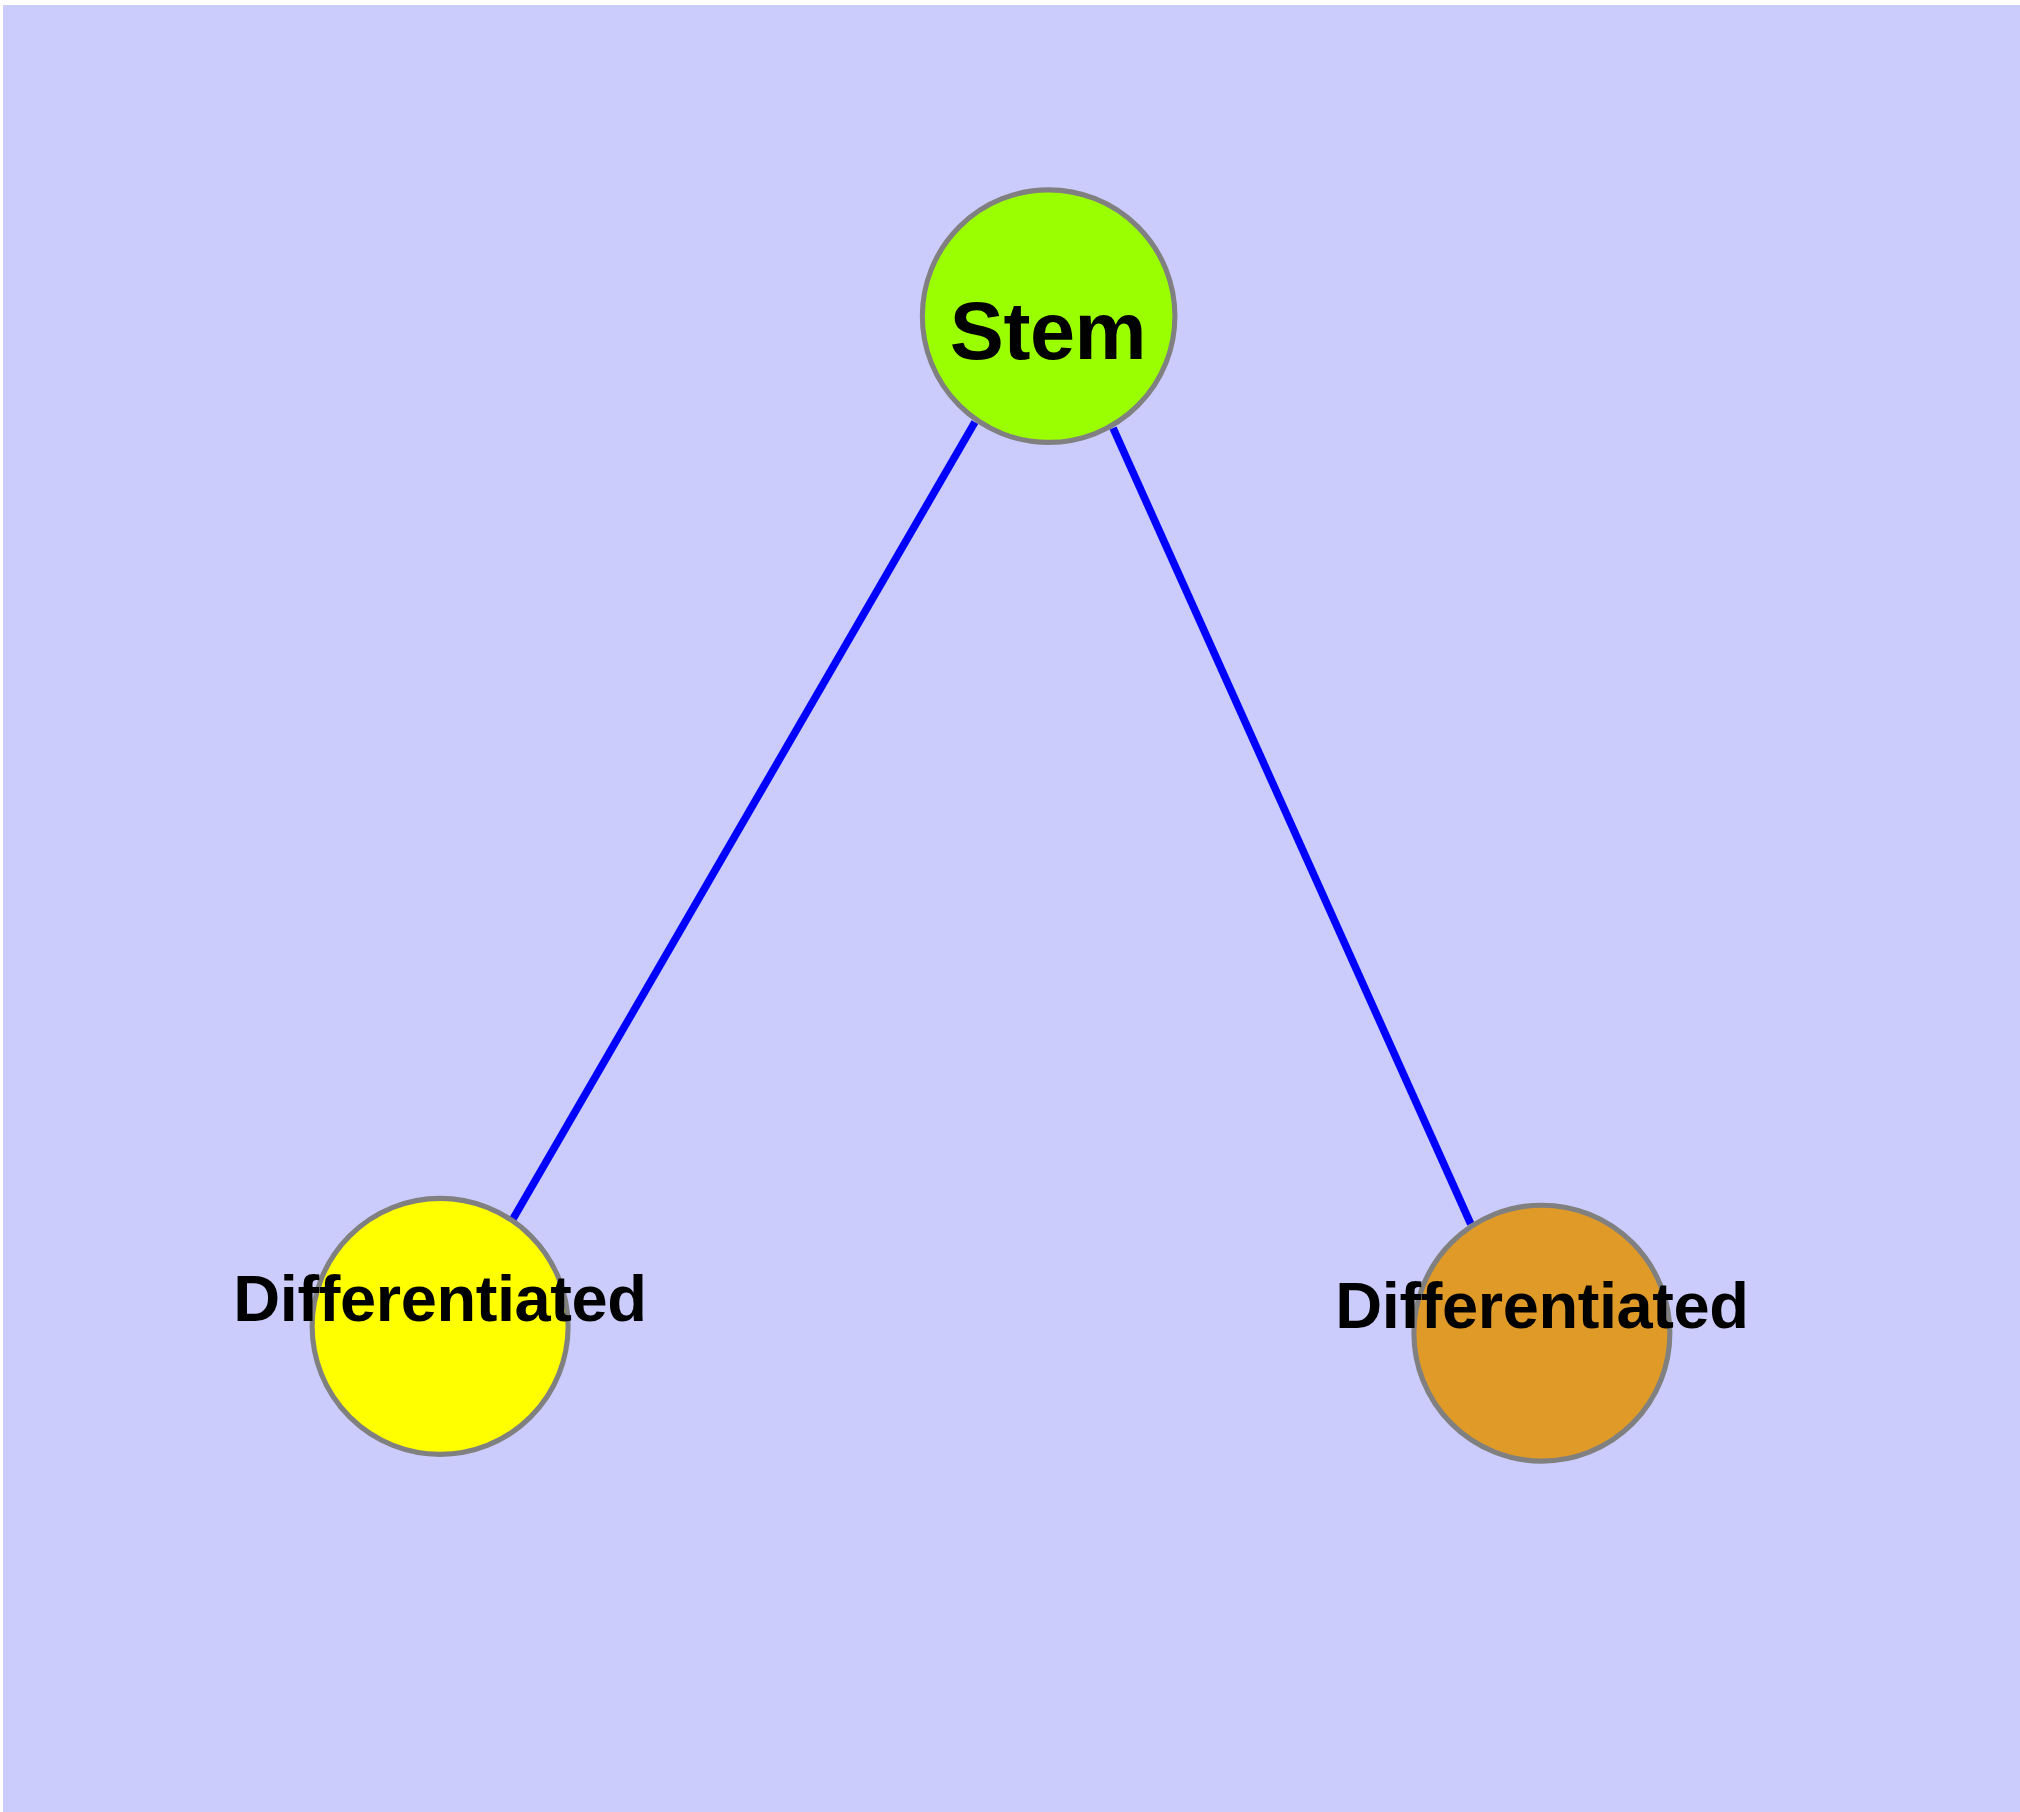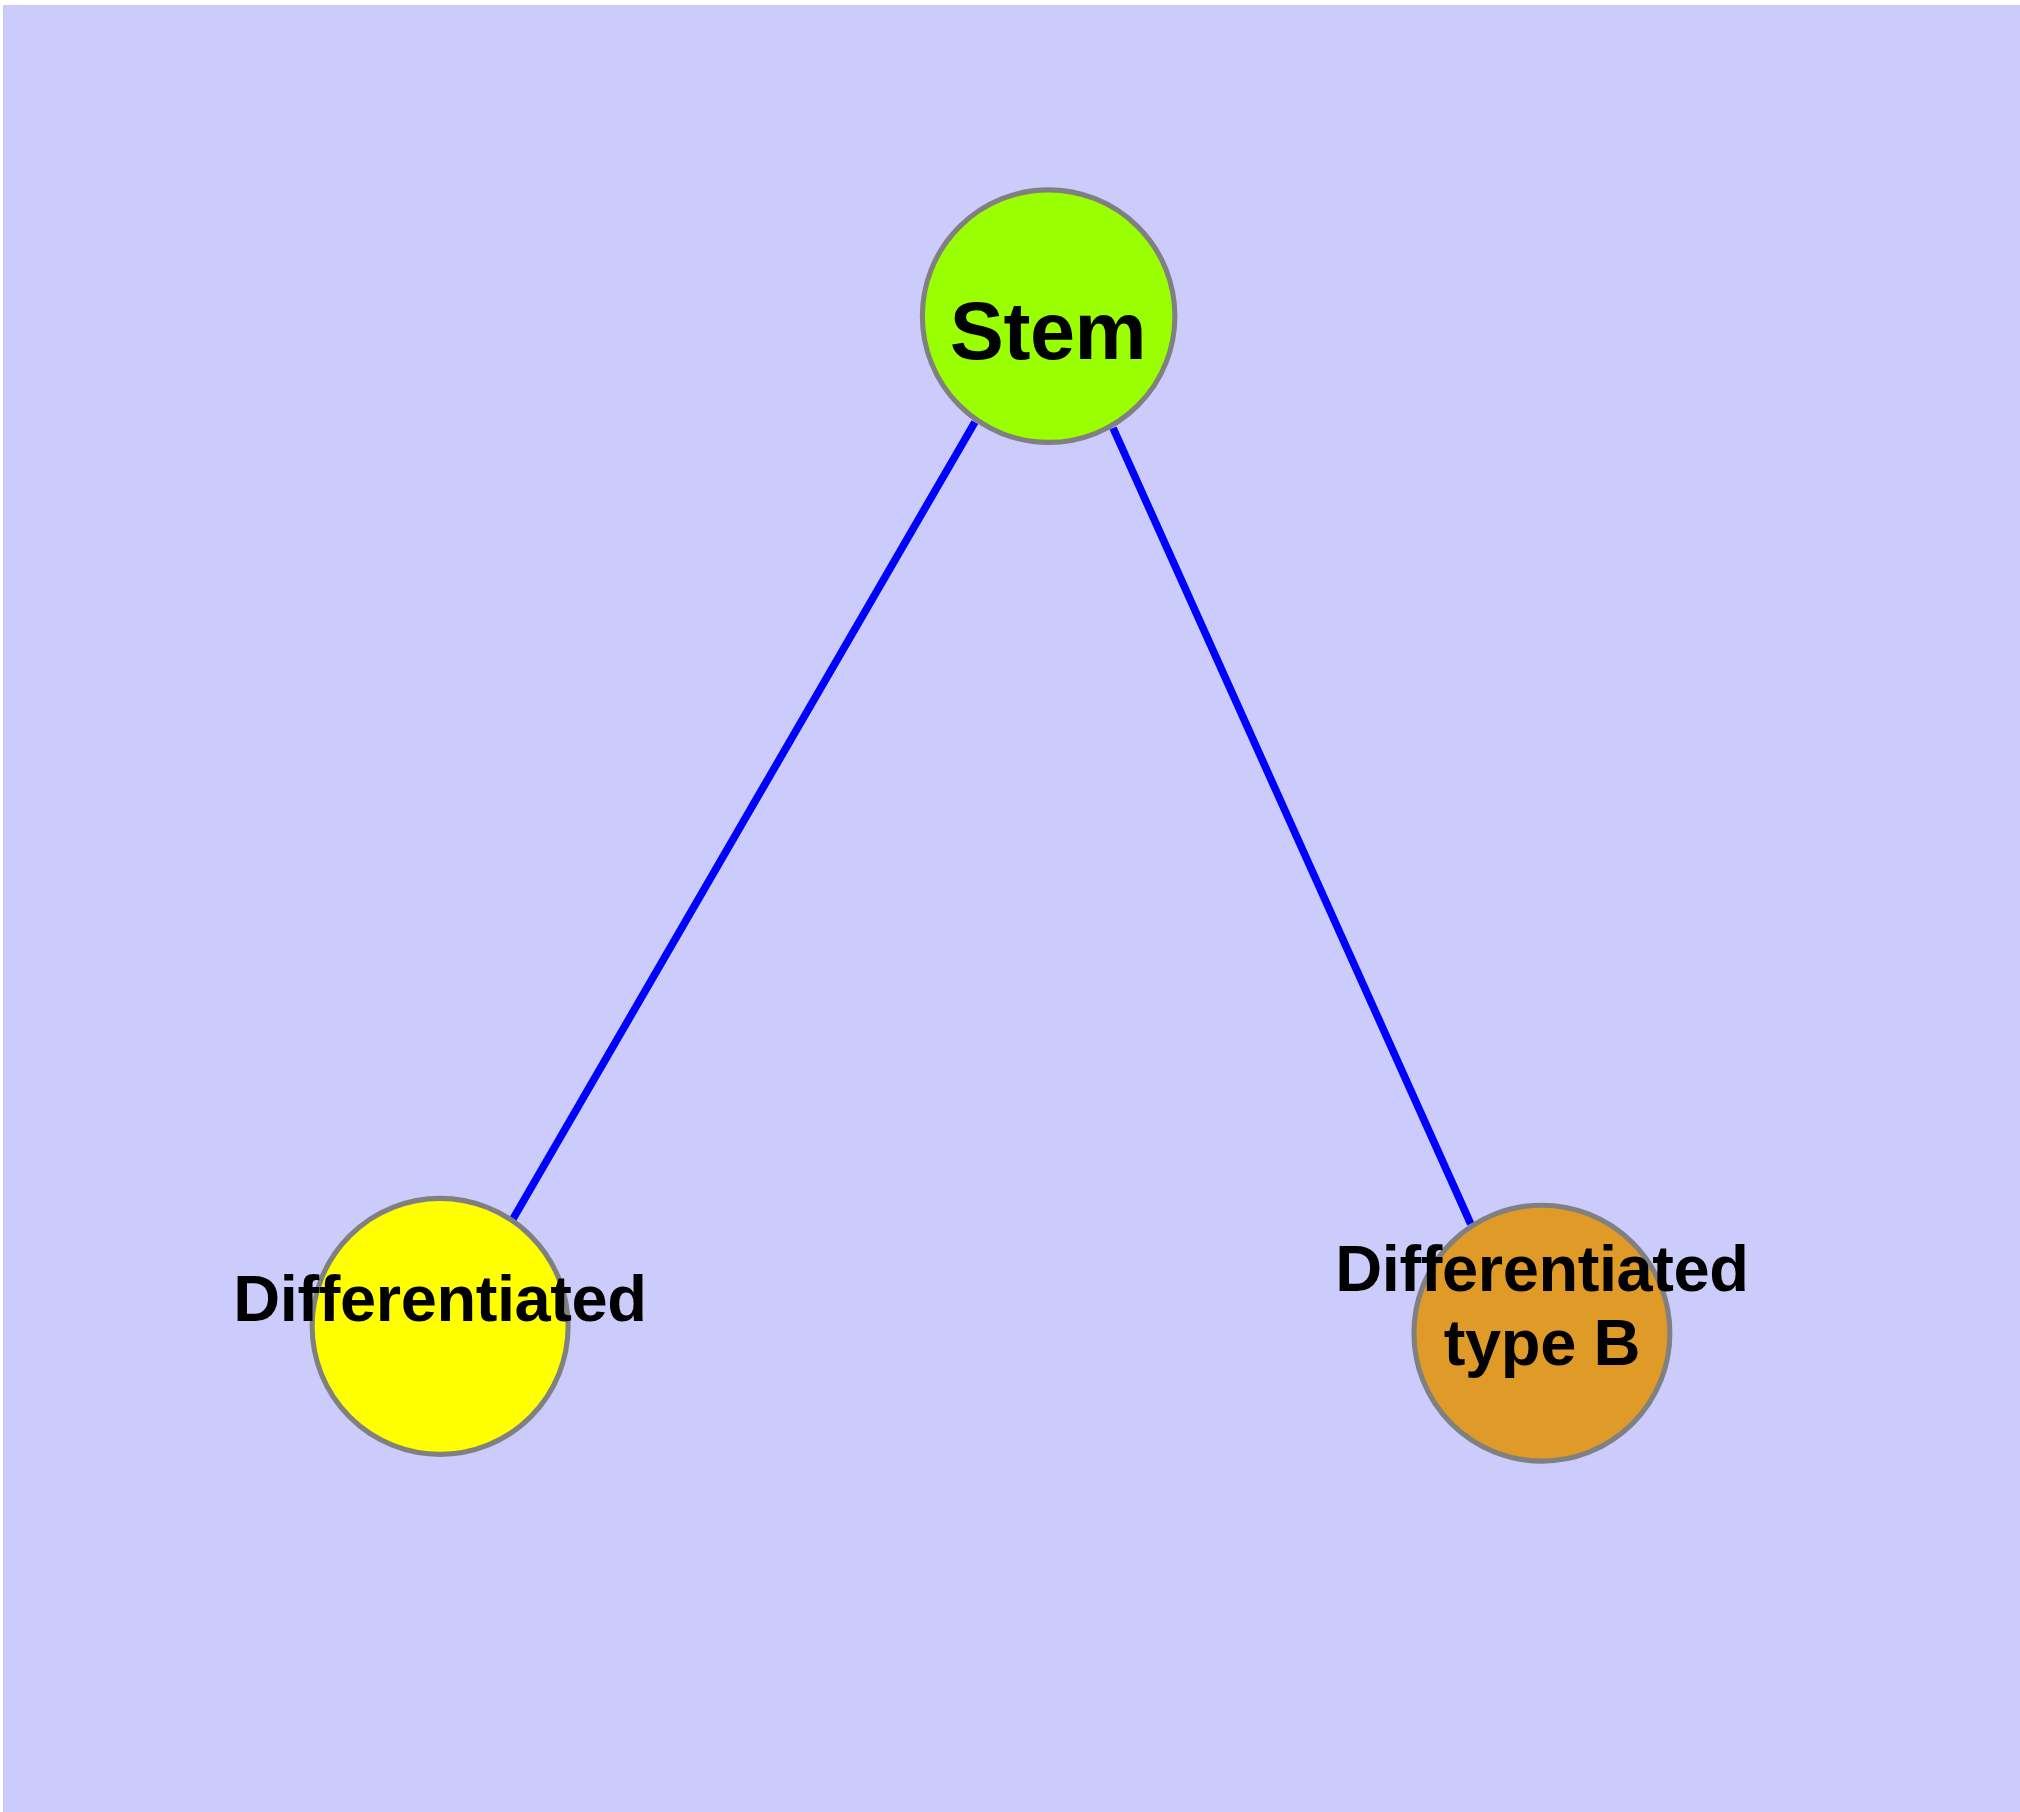--- a/index.html
+++ b/index.html
@@ -63,16 +63,16 @@
       <circle cx="1237" cy="373" r="149" fill="#9aff00" stroke="#808080" stroke-width="6"></circle>
       <circle cx="519" cy="1565" r="151" fill="#ffff00" stroke="#808080" stroke-width="6"></circle>
       <circle cx="1819" cy="1573" r="151" fill="#e09a28" stroke="#808080" stroke-width="6"></circle>
     </g>
   </svg>
 
   <div class="node-label label-root" style="left:1048px; top:332px;">Stem</div>
 
   <div class="node-label label-leaf" style="left:440px; top:1299px;"><span>Differentiated</span><br></div>
 
-  <div class="node-label label-leaf" style="left:1542px; top:1306px;"><span>Differentiated</span><br><span>type B</span></div>
+  <div class="node-label label-leaf" style="left:1542px; top:1306px;"><span>Differentiated</span><br></div>
 
 </div>
 
 
 </body></html>

